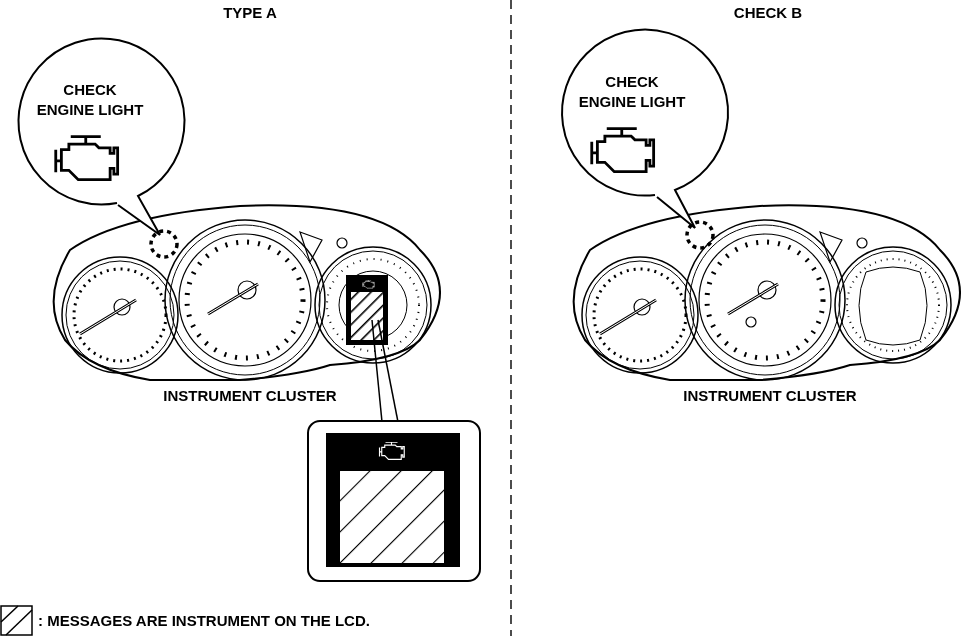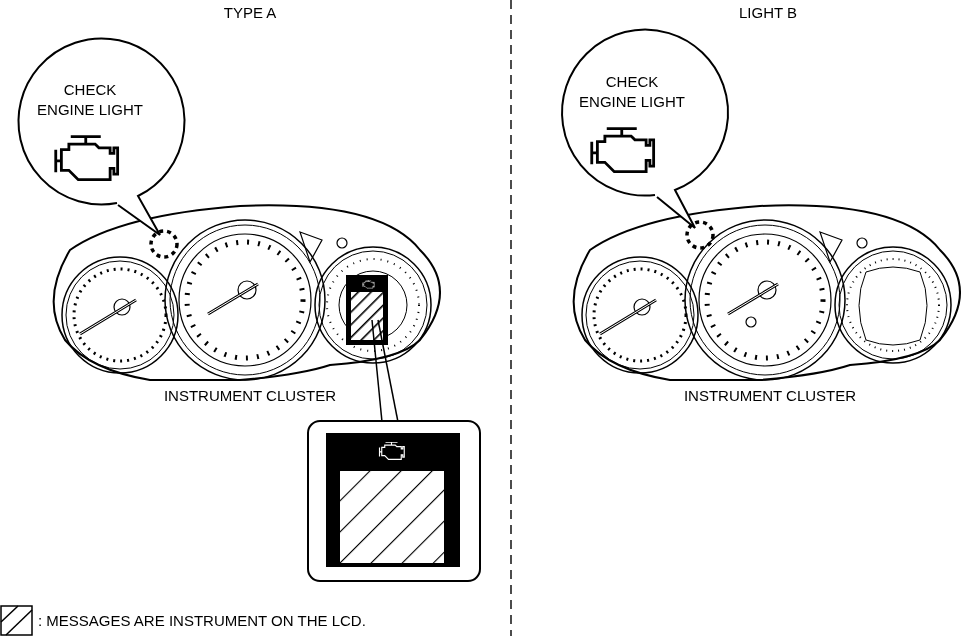--- a/index.html
+++ b/index.html
@@ -1,17 +1,17 @@
 <!DOCTYPE html>
 <html><head>
 <meta charset="utf-8">
 <style>
   html, body { margin:0; padding:0; background:#fff; }
   body { width:966px; height:636px; position:relative; overflow:hidden; font-family:"Liberation Sans", sans-serif; color:#000; }
-  .lbl { position:absolute; font-size:15px; letter-spacing:0; white-space:nowrap; }
+  .lbl { position:absolute; font-size:15px; letter-spacing:0; white-space:nowrap;font-weight:bold; }
   .center { text-align:center; }
   svg { position:absolute; left:0; top:0; }
 </style>
 </head>
 <body>
 
 <svg width="966" height="636" viewBox="0 0 966 636">
   <defs>
     <pattern id="hatch" patternUnits="userSpaceOnUse" width="9" height="9" patternTransform="rotate(45)">
       <rect width="9" height="9" fill="#fff"></rect>
@@ -122,20 +122,20 @@
   </g>
 </svg>
 
 <div class="lbl center" style="left:200px;top:4px;width:100px;">TYPE A</div>
 <div class="lbl center" style="left:28px;top:80px;width:124px;line-height:20px;">
   <div>CHECK</div>
   <div>ENGINE LIGHT</div>
 </div>
 <div class="lbl center" style="left:130px;top:387px;width:240px;">INSTRUMENT CLUSTER</div>
 
-<div class="lbl center" style="left:718px;top:4px;width:100px;">LIGHT B</div>
+<div class="lbl center" style="left:718px;top:4px;width:100px;">CHECK B</div>
 <div class="lbl center" style="left:570px;top:72px;width:124px;line-height:20px;">
   <div>CHECK</div>
   <div>ENGINE LIGHT</div>
 </div>
 <div class="lbl center" style="left:650px;top:387px;width:240px;">INSTRUMENT CLUSTER</div>
 
 <div class="lbl" style="left:38px;top:612px;">: MESSAGES ARE INSTRUMENT ON THE LCD.</div>
 
 </body></html>

